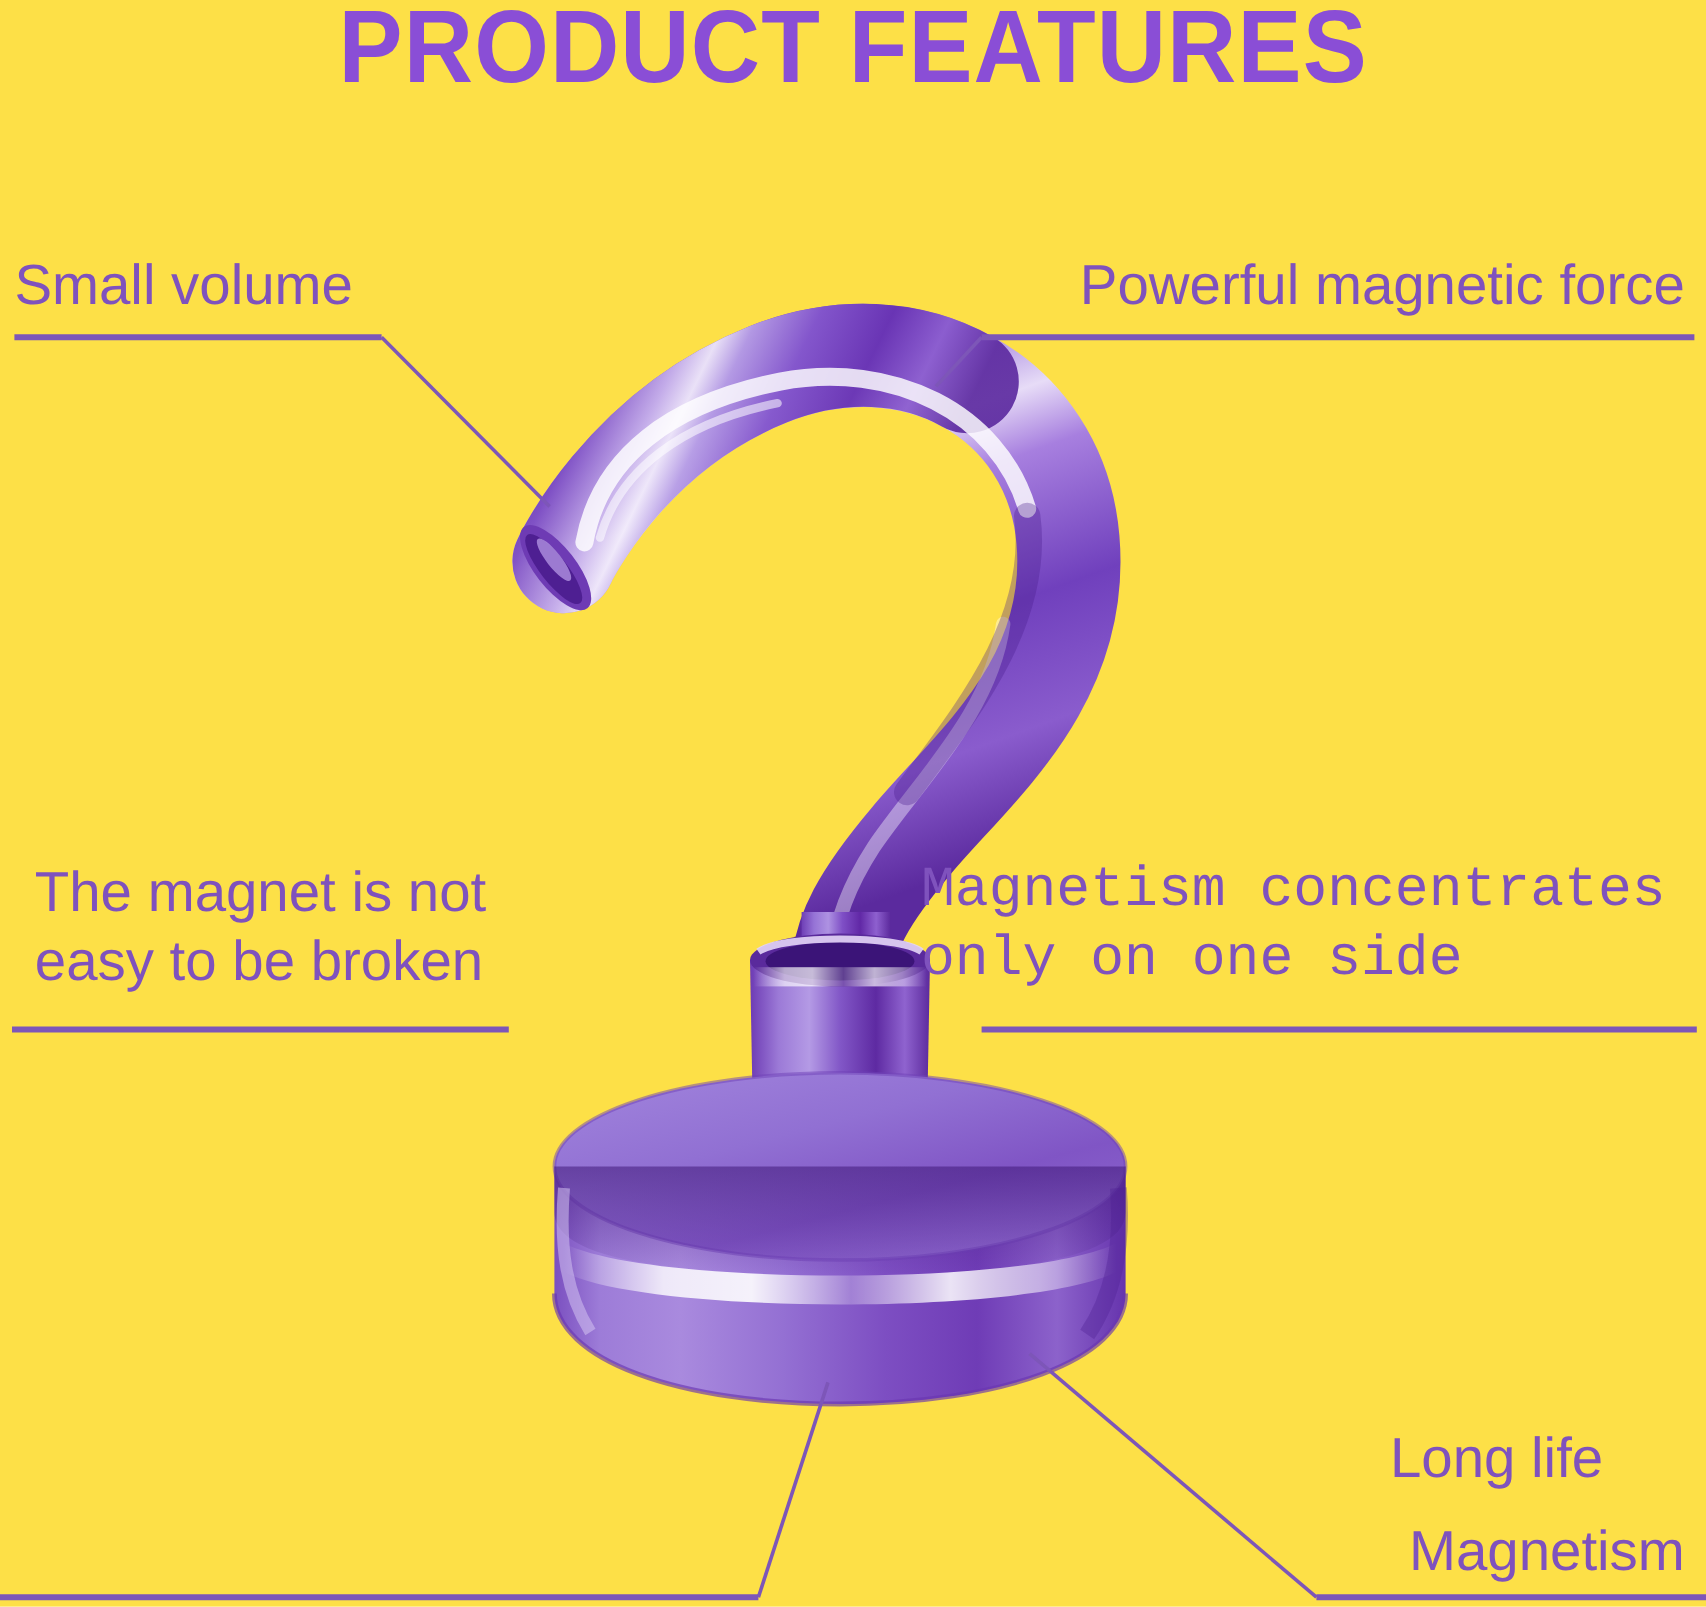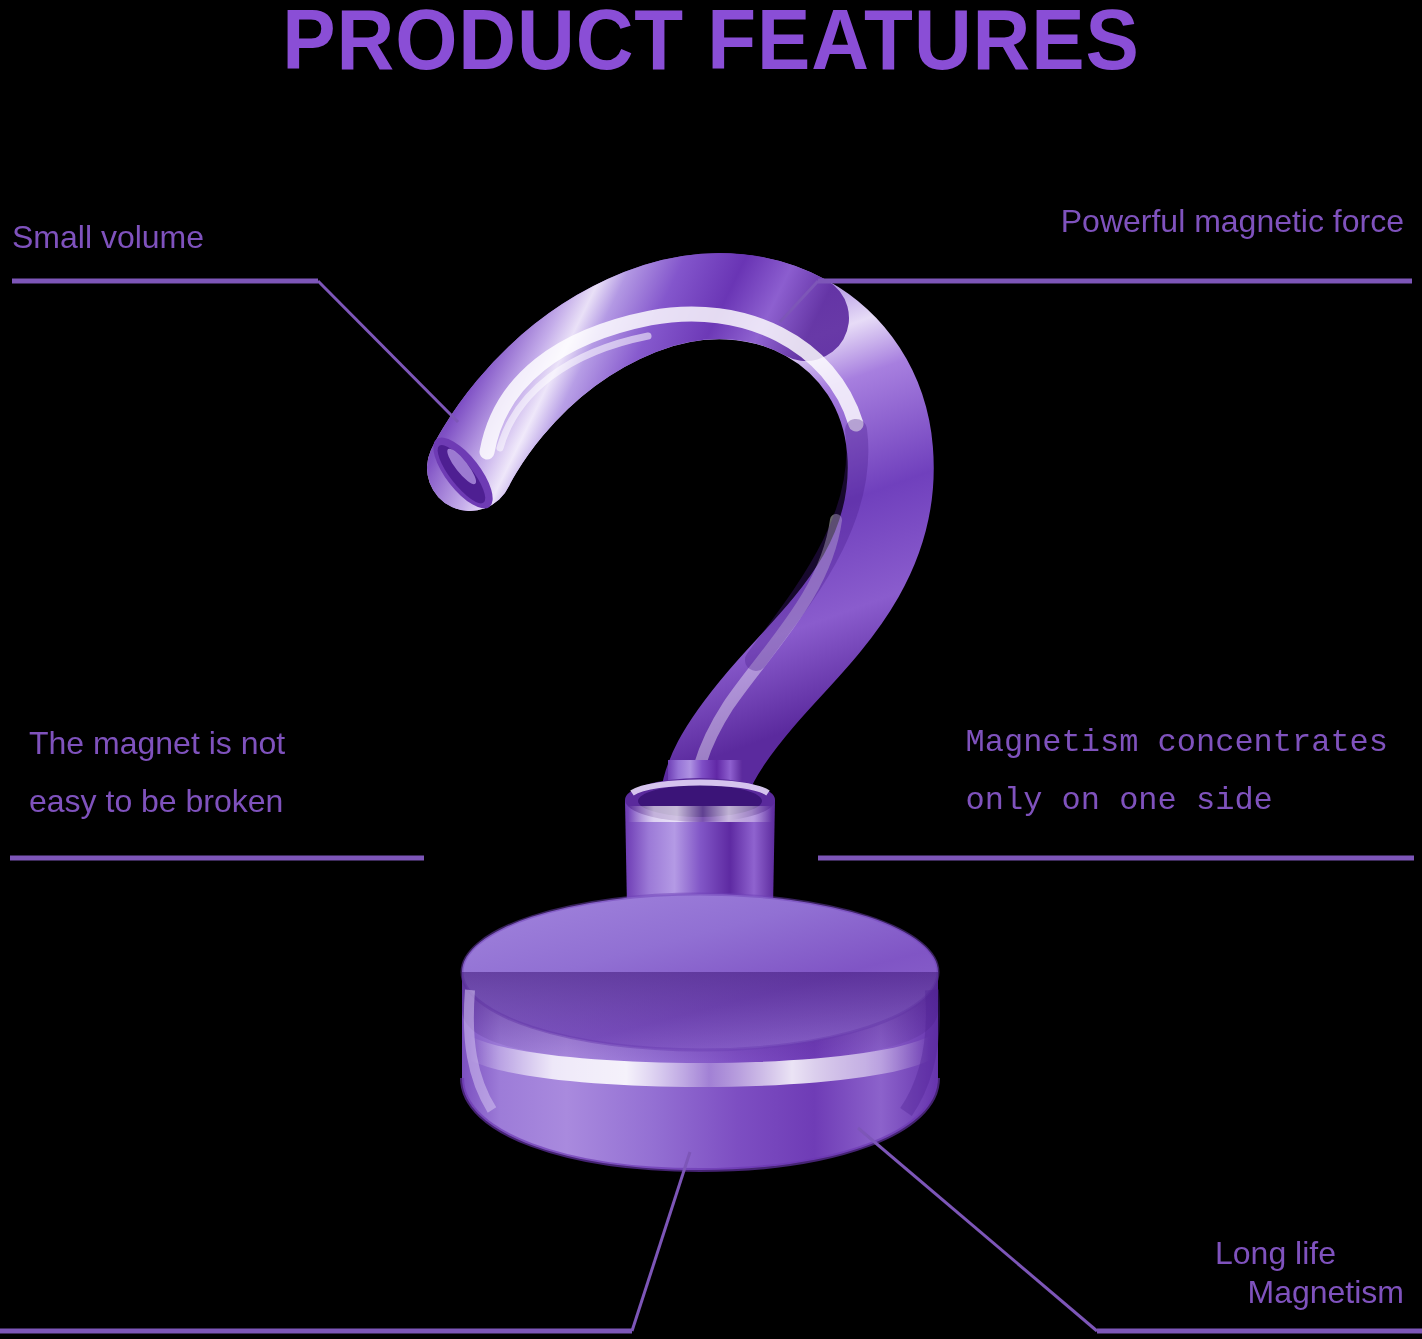--- a/index.html
+++ b/index.html
@@ -4,21 +4,21 @@
 <style>
   html, body {
     margin: 0;
     padding: 0;
     background: #ffffff;
   }
   #page {
     position: relative;
     width: 1422px;
     height: 1339px;
-    background: #000000;
+    background: #fde047;
     overflow: hidden;
     font-family: "Liberation Sans", sans-serif;
   }
 
   
   #title {
     position: absolute;
     top: -8px;
     left: 0;
     width: 1422px;
@@ -32,30 +32,30 @@
     transform-origin: 50% 50%;
     white-space: nowrap;
     line-height: 1.1;
   }
 
   
   .label {
     position: absolute;
     color: #7f52bd;
     font-family: "Liberation Sans", sans-serif;
-    font-size: 32px;
+    font-size: 47px;
     line-height: 58px;
     white-space: pre-line;
   }
   .label.small-volume     { left: 12px;  top: 208px; text-align: left; }
-  .label.powerful         { right: 18px; top: 192px; text-align: right; }
+  .label.powerful         { right: 18px; top: 208px; text-align: right; }
   .label.not-broken       { left: 12px;  top: 714px; text-align: left; margin-left: 17px; }
   .label.one-side         { right: 34px; top: 714px; text-align: left; font-family: Liberation Mono, monospace; }
   .label.permanent        { left: 14px;  top: 1267px; text-align: left; }
-  .label.long-life        { right: 86px; top: 1224px; text-align: right; }
+  .label.long-life        { right: 86px; top: 1186px; text-align: right; }
   .label.attractive       { right: 18px; top: 1263px; text-align: right; }
 
   
   #lines {
     position: absolute;
     left: 0; top: 0;
     width: 1422px;
     height: 1339px;
     pointer-events: none;
   }

